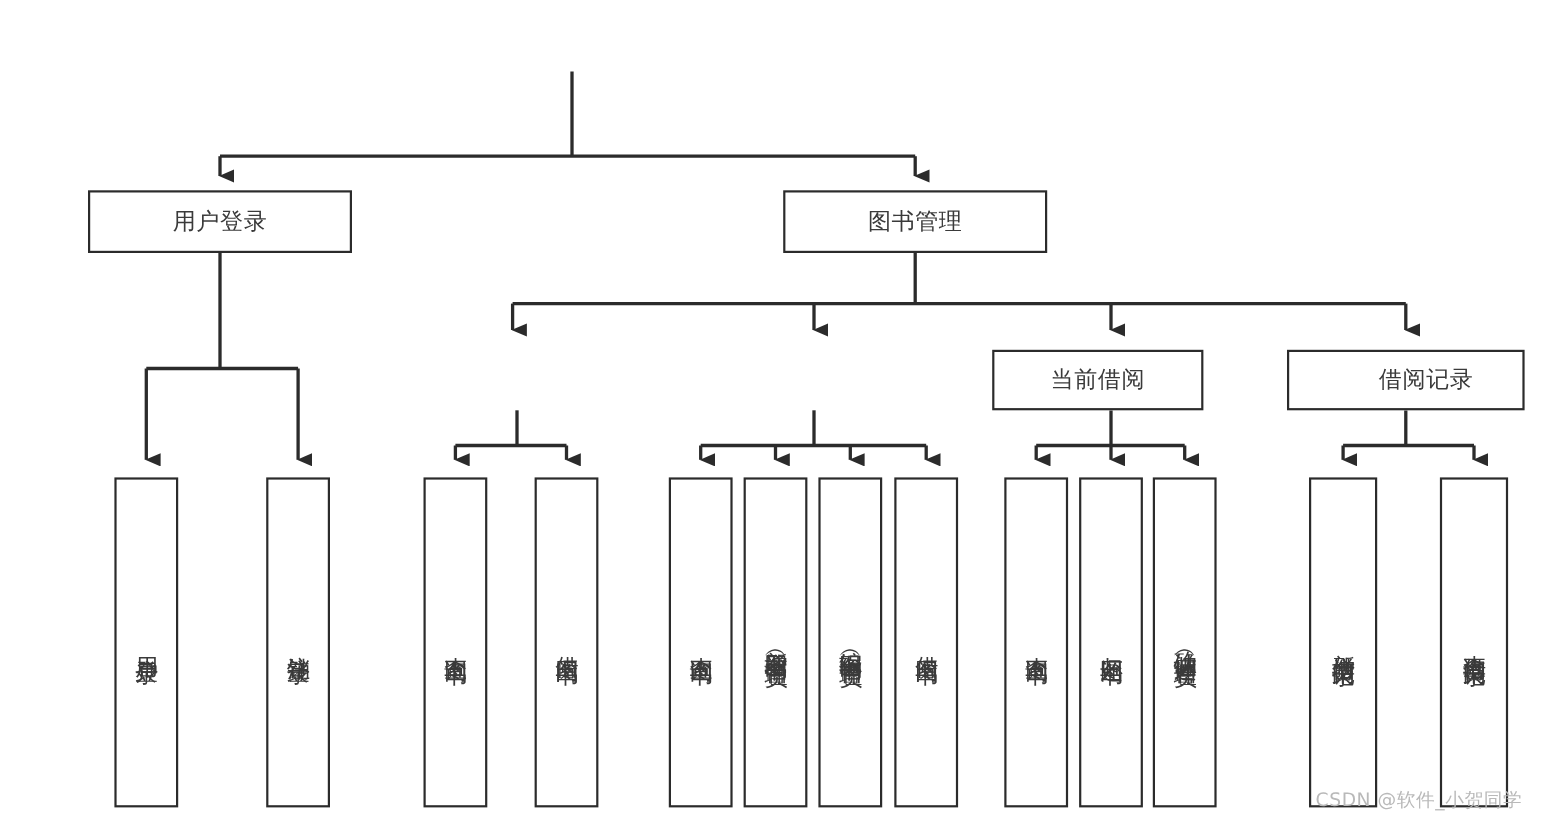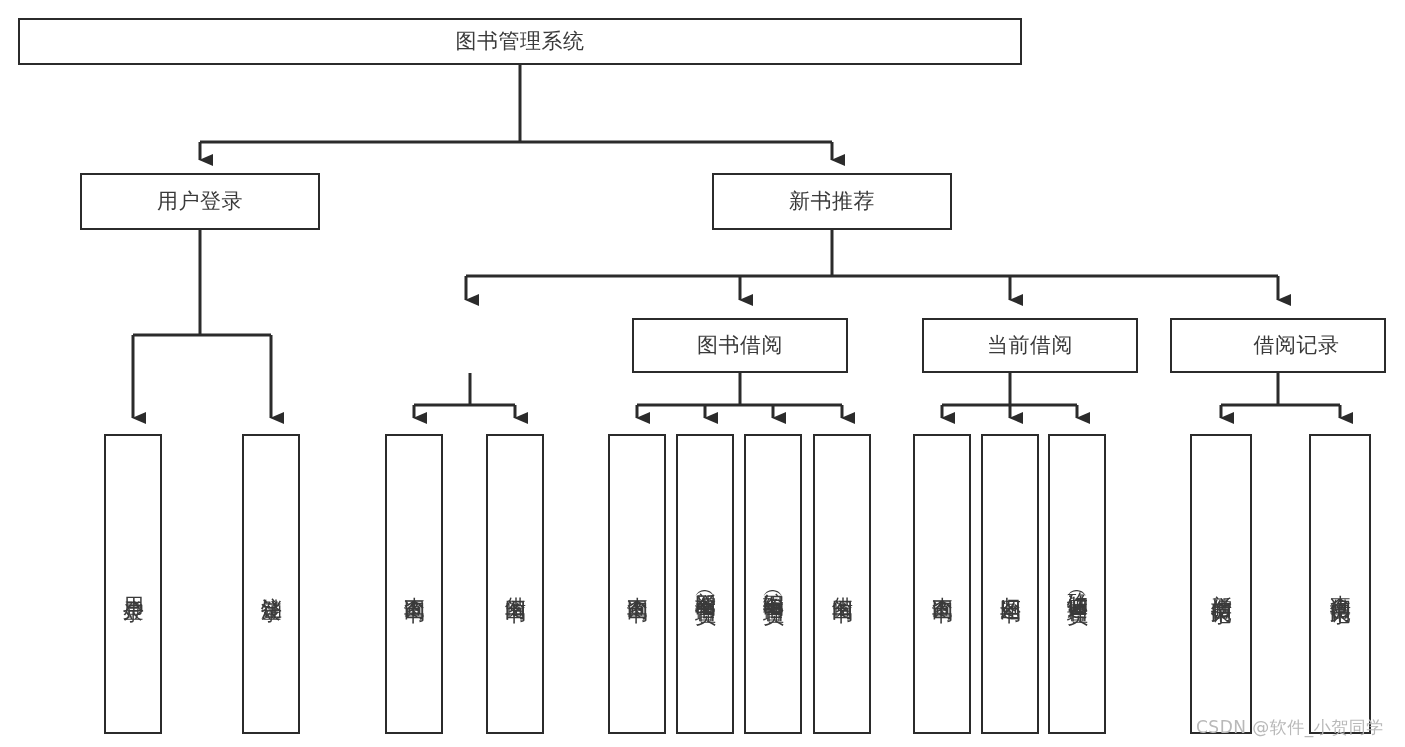--- a/index.html
+++ b/index.html
@@ -119,35 +119,29 @@
       <path d="M1010,405 L1010,418" marker-end="url(#arrow)"></path>
       <path d="M1077,405 L1077,418" marker-end="url(#arrow)"></path>
 
       <path d="M1278,373 L1278,405"></path>
       <path d="M1221,405 L1340,405"></path>
       <path d="M1221,405 L1221,418" marker-end="url(#arrow)"></path>
       <path d="M1340,405 L1340,418" marker-end="url(#arrow)"></path>
     </g>
   </svg>
 
-  <div class="node root horiz" style="left:18px; top:18px; width:1004px; height:47px;">
-    <span class="label">图书管理系统</span>
-  </div>
 
   <div class="node horiz" style="left:80px; top:173px; width:240px; height:57px;">
     <span class="label">用户登录</span>
   </div>
   <div class="node horiz" style="left:712px; top:173px; width:240px; height:57px;">
-    <span class="label">新书推荐</span>
+    <span class="label">图书管理</span>
   </div>
 
-  <div class="node horiz" style="left:632px; top:318px; width:216px; height:55px;">
-    <span class="label">图书借阅</span>
-  </div>
-  <div class="node horiz" style="left:922px; top:318px; width:216px; height:55px;">
+  <div class="node horiz" style="left:902px; top:318px; width:192px; height:55px;">
     <span class="label">当前借阅</span>
   </div>
   <div class="node horiz" style="left:1170px; top:318px; width:216px; height:55px;padding-left:37px;">
     <span class="label">借阅记录</span>
   </div>
 
   <div class="node vert" style="left:104px; top:434px; width:58px; height:300px;">
     <span class="label">用户登录</span>
   </div>
   <div class="node vert" style="left:242px; top:434px; width:58px; height:300px;">

